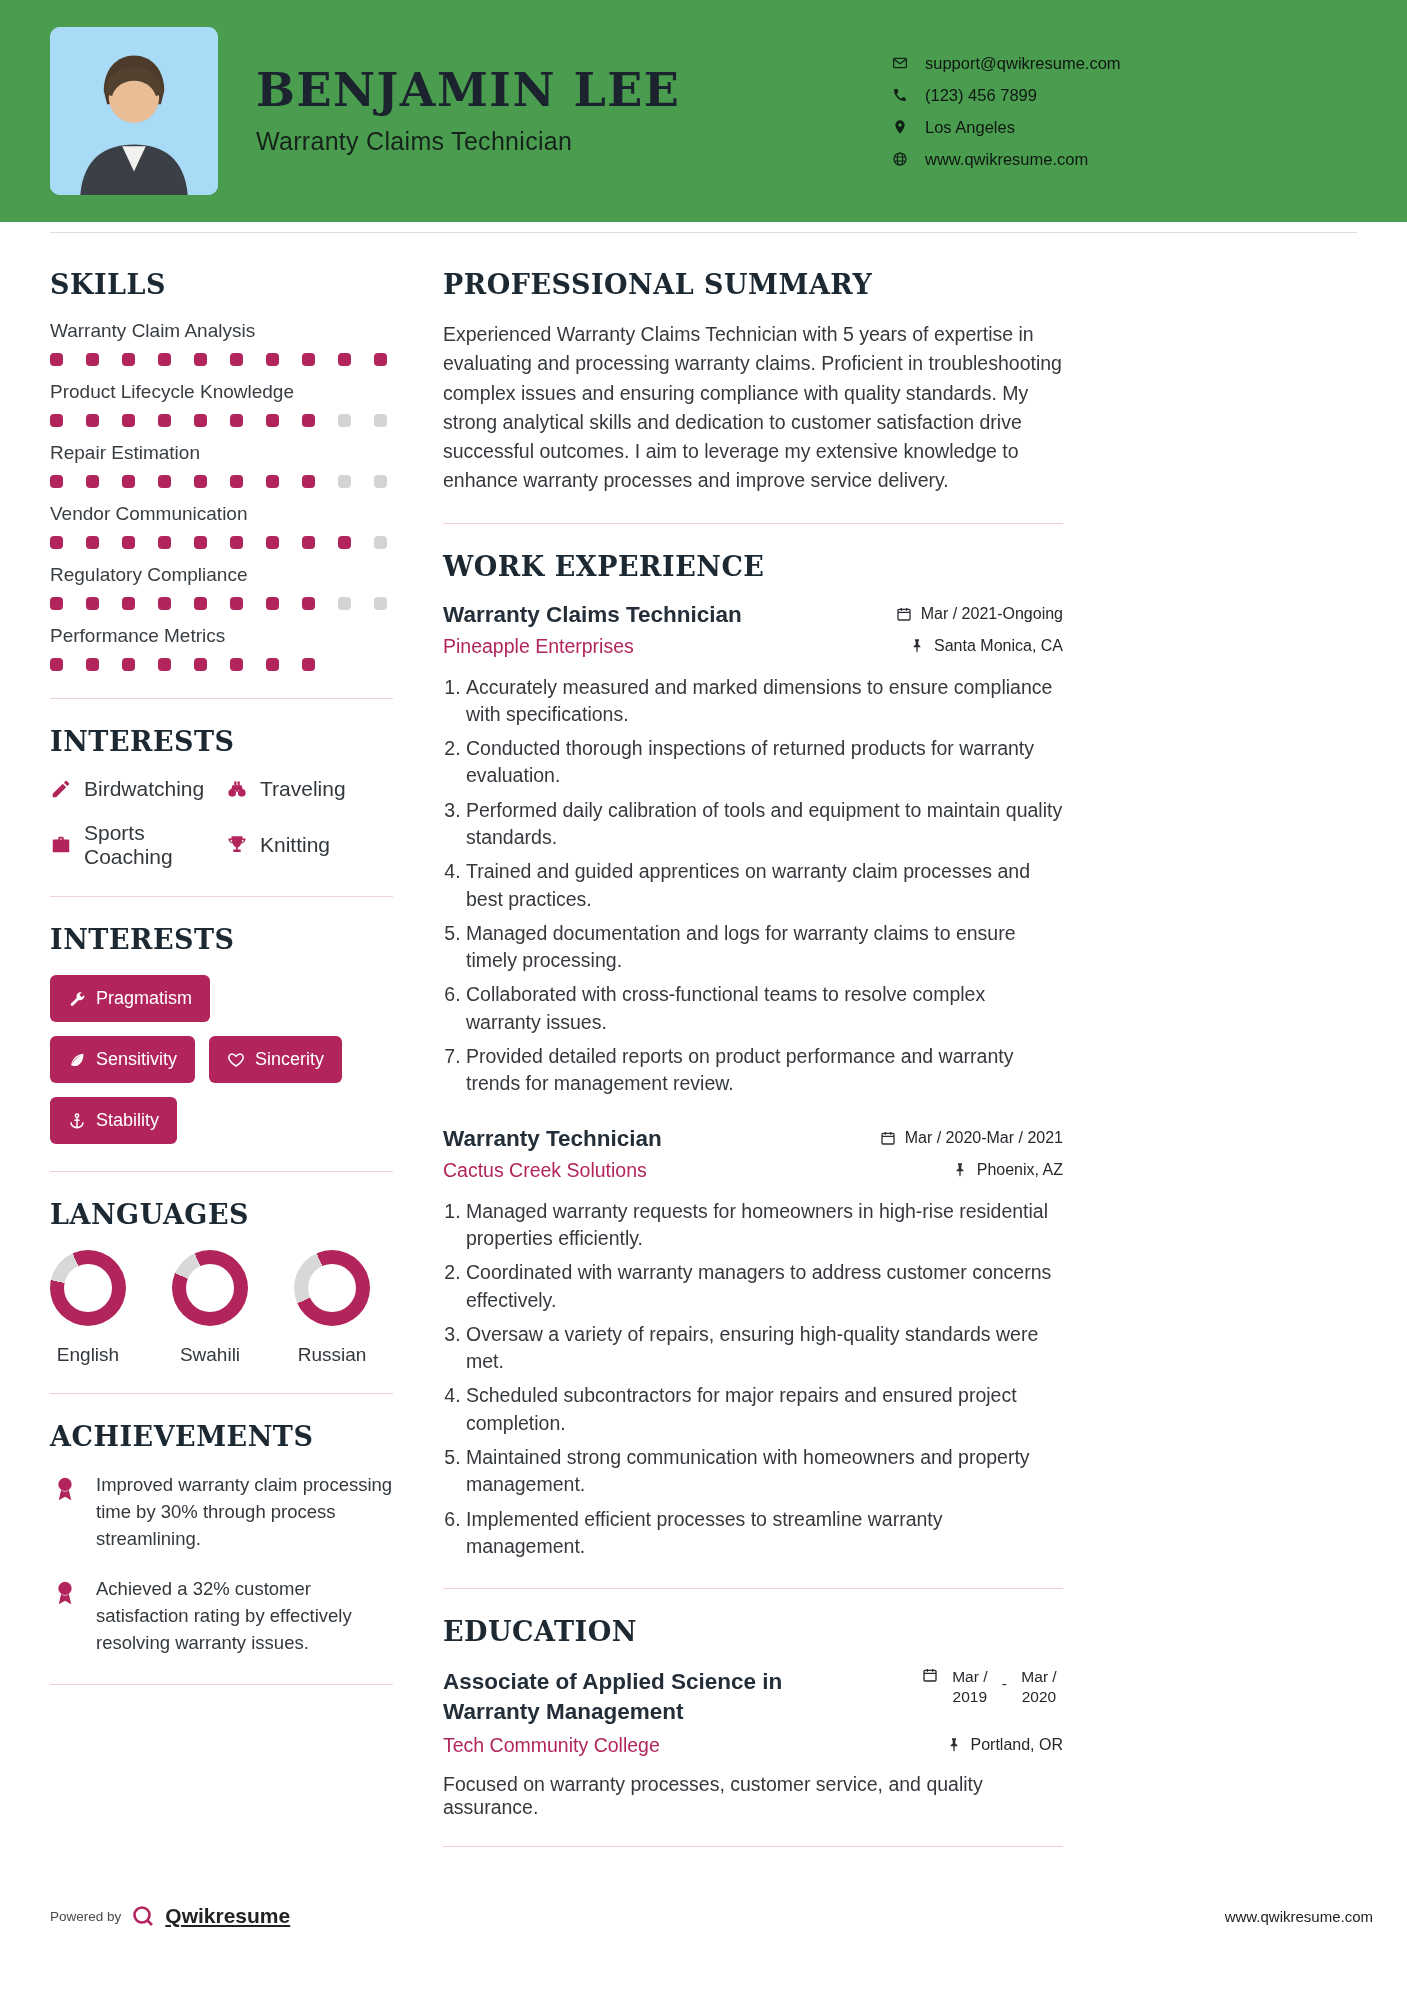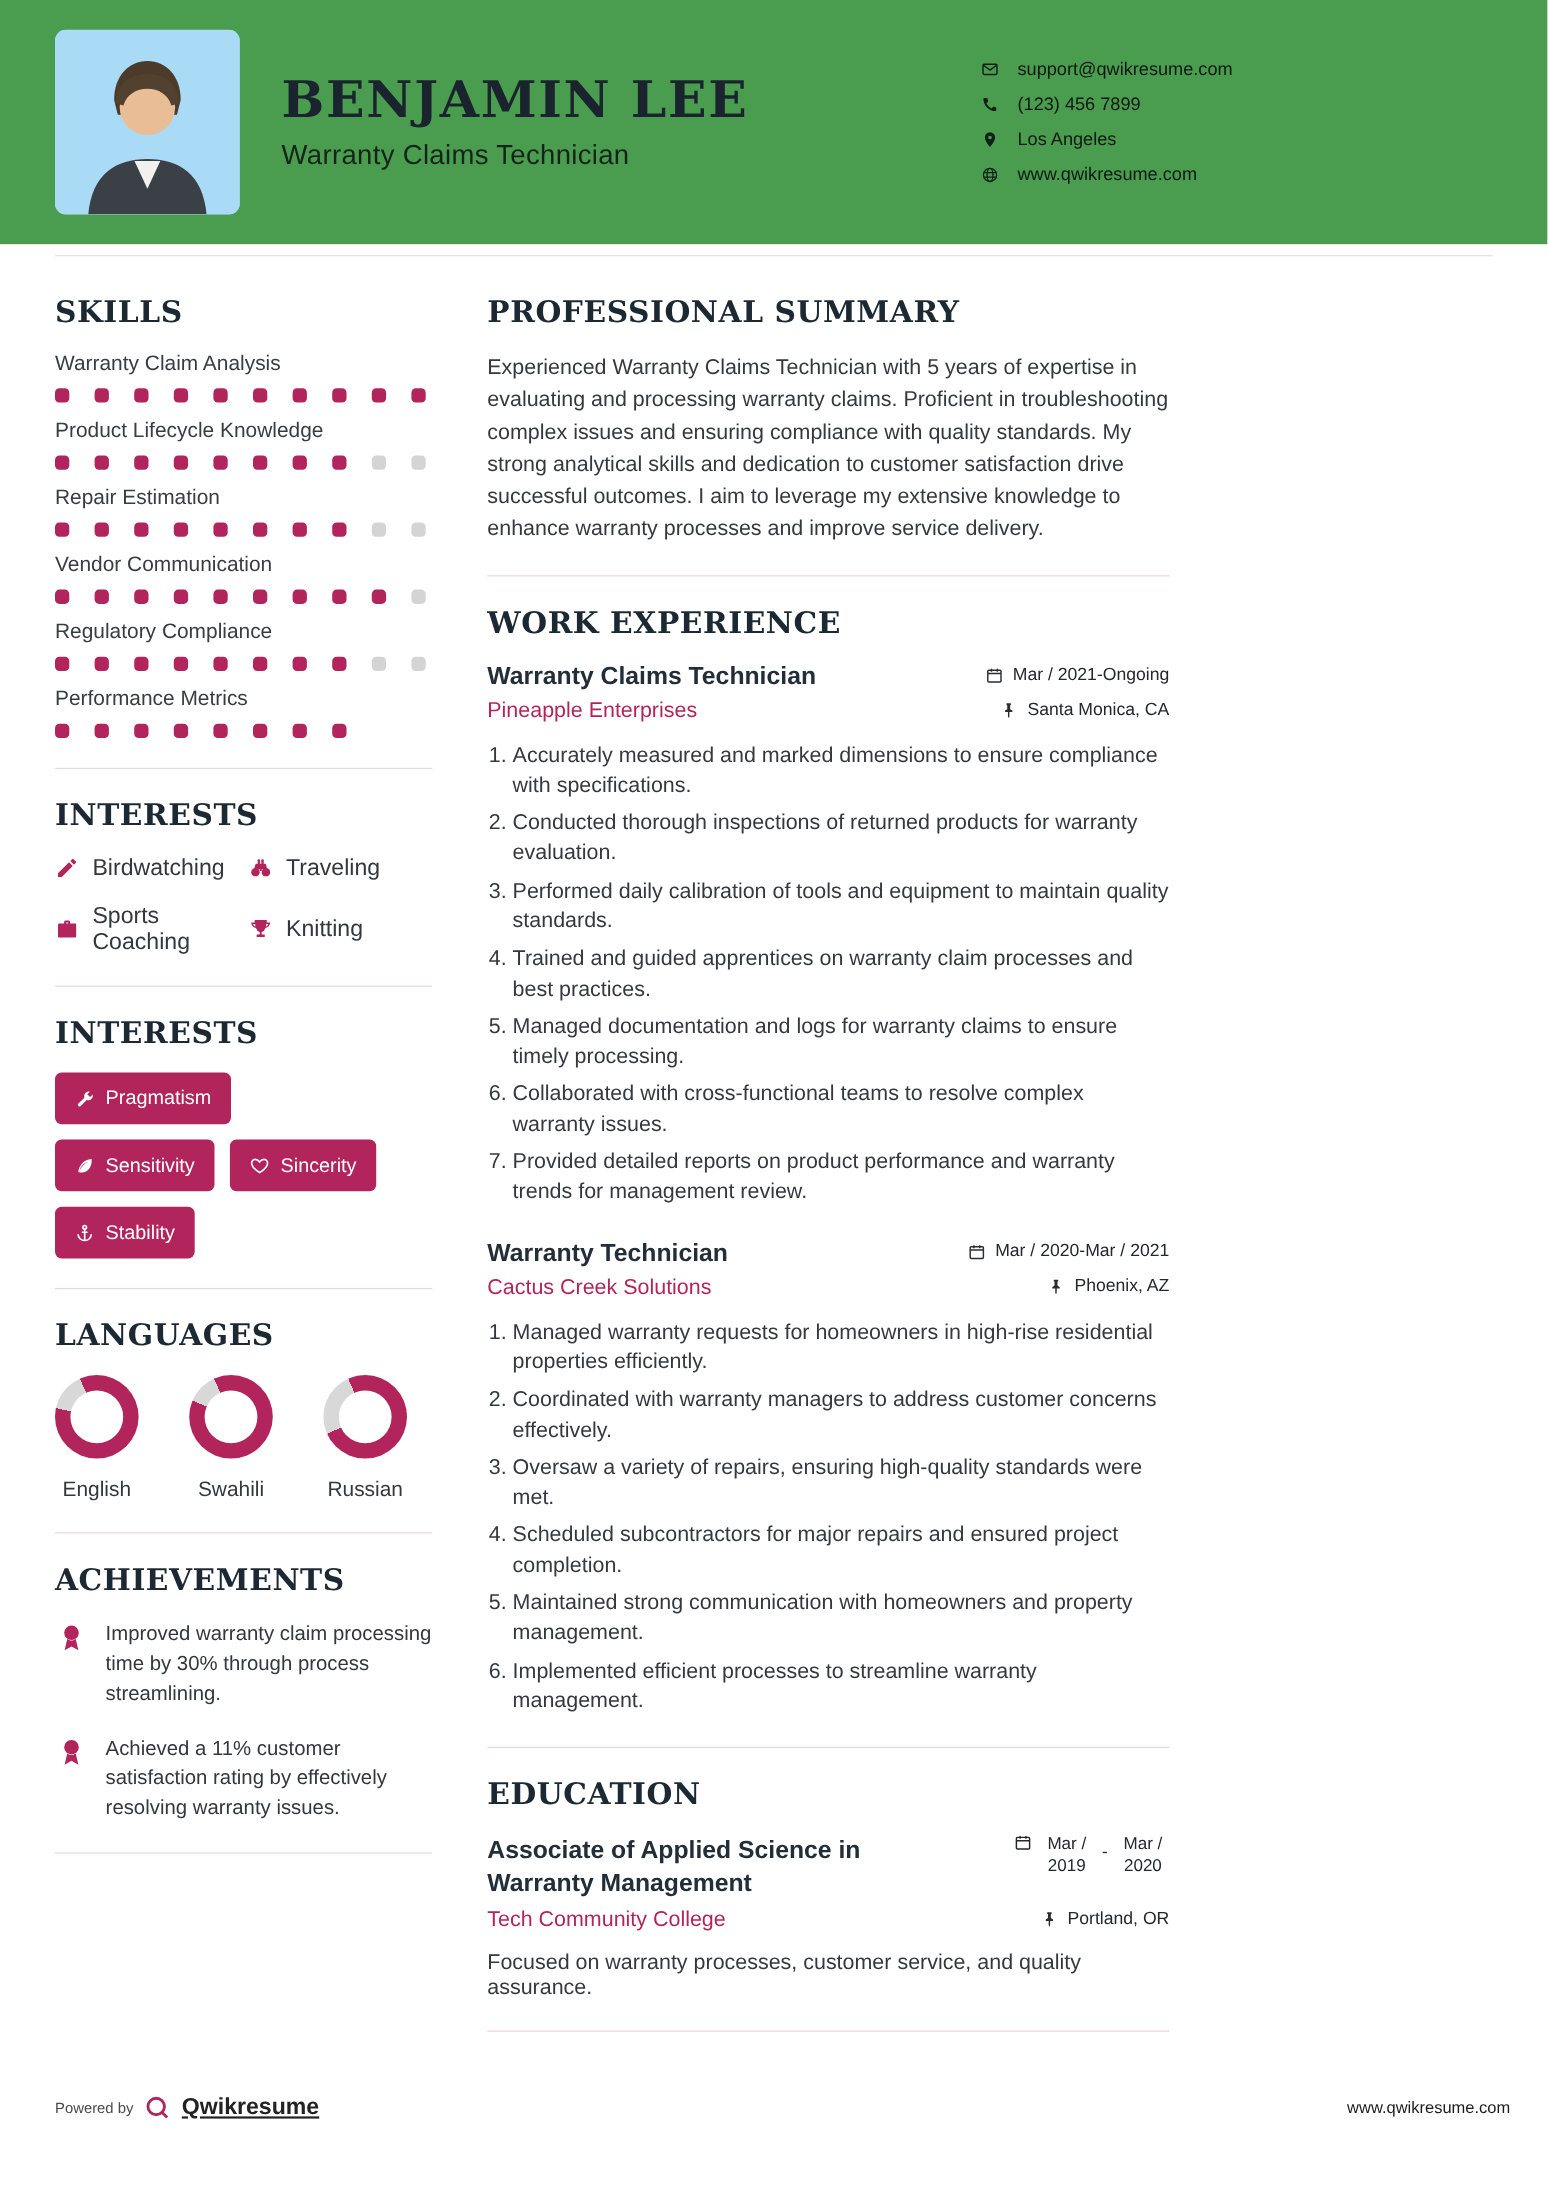--- a/index.html
+++ b/index.html
@@ -372,21 +372,21 @@
           </span>
           <div class="ach-text">Improved warranty claim processing time by 30% through process streamlining.</div>
         </div>
         <div class="ach">
           <span class="icon icon-30">
             <svg viewBox="0 0 24 24" fill="currentColor">
                 <circle cx="12" cy="8.3" r="5.3"></circle>
                 <path d="M8.9 12.8L7 21l5-2.8L17 21l-1.9-8.2-2.1 1.1h-2z"></path>
               </svg>
           </span>
-          <div class="ach-text">Achieved a 11% customer satisfaction rating by effectively resolving warranty issues.</div>
+          <div class="ach-text">Achieved a 32% customer satisfaction rating by effectively resolving warranty issues.</div>
         </div>
       </section>
 
       <div class="divider"></div>
     </div>
 
     <div class="right-col">
 
       <section>
         <h2 class="section">PROFESSIONAL SUMMARY</h2>

